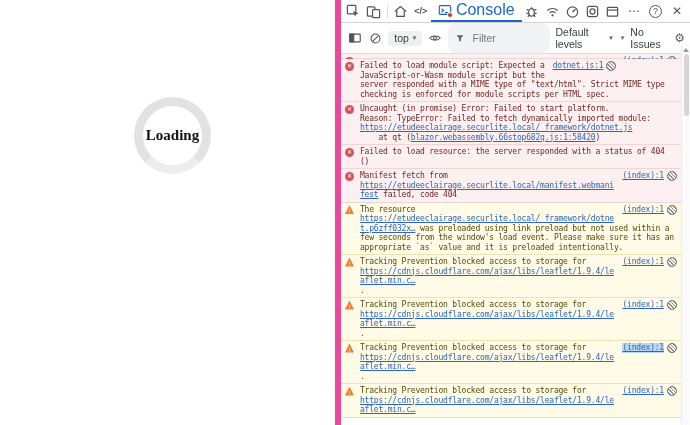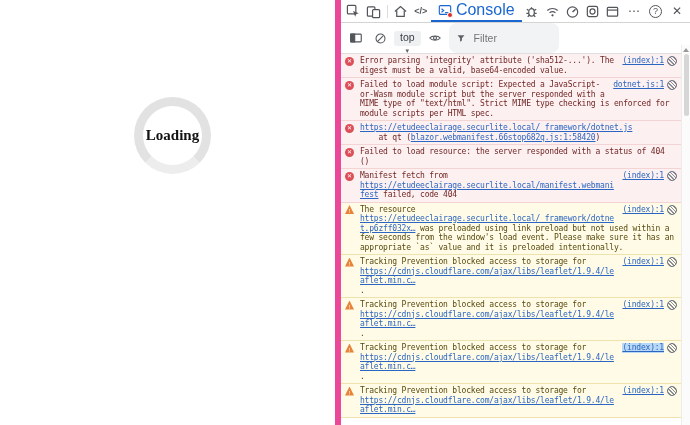--- a/index.html
+++ b/index.html
@@ -33,21 +33,21 @@
   .tabbar-right { margin-left:auto; display:flex; align-items:center; }
   .glyphbtn { width:22px; text-align:center; color:#52555a; font-size:12px; cursor:pointer; }
   .helpbtn { width:20px; height:13px; line-height:11px; font-size:9px; border:1px solid #52555a;
     border-radius:50%; width:13px; margin:0 4px; text-align:center; }
 
   
   .toolbar { flex:0 0 21px; display:flex; align-items:center; gap:4px; padding:0 5px;
     border-bottom:1px solid #dedede; background:#fff; font-size:10.5px; color:#3c4043; }
   .toolbar .tbtn { height:18px; width:20px; }
   .pill { display:flex; align-items:center; gap:4px; background:#eef0f2; border-radius:3px;
-    height:15px; padding:0 6px; cursor:pointer;flex-direction:column; }
+    height:15px; padding:0 6px; cursor:pointer; }
   .caret { font-size:7px; color:#5f6368; }
   .filter-pill { flex:1; max-width:110px; display:flex; align-items:center; gap:8px;
     background:#f1f3f4; border-radius:8px; height:30px; padding:0 7px; }
   .filter-pill input { border:0; outline:0; background:transparent; font-size:10.5px;
     width:70px; color:#202124; font-family:"Liberation Sans",sans-serif; }
   .right-group { margin-left:auto; display:flex; align-items:center; gap:6px; }
   .gear { font-size:12px; color:#5f6368; cursor:pointer; }
 
   
   .console { flex:1; overflow:hidden; font-family:"DejaVu Sans Mono","Liberation Mono",monospace;
@@ -179,35 +179,46 @@
           <path d="M2 8 C4.4 4.8, 11.6 4.8, 14 8 C11.6 11.2, 4.4 11.2, 2 8 Z"></path>
             <circle cx="8" cy="8" r="1.7"></circle>
         </svg>
       </div>
       <div class="filter-pill">
         <svg width="10" height="10" viewBox="0 0 16 16" fill="#5f6368">
           <path d="M2.5 3.5 H13.5 L9.5 8.5 V12 L6.5 13.8 V8.5 Z"></path>
         </svg>
         <input type="text" placeholder="Filter" style="">
       </div>
+      <div class="right-group">
+        <span class="pill" style="background:transparent; padding:0 2px;">
+          <span>Default levels</span>
+          <span class="caret">▾</span>
+        </span>
+        <span class="caret">▾</span>
+        <span>No Issues</span>
+        <span class="gear">⚙</span>
+      </div>
     </div>
 
     <div class="console" id="console-messages">
         <div class="msg error">
           <span class="micon error">✕</span>
-          <div class="mbody"><span class="mmeta"><a class="srclink">(index):1</a><span class="copilot"></span></span><span>Error parsing 'integrity' attribute ('sha512-...'). The digest must be a valid, base64-encoded value.</span></div>
+          <div class="mbody"><span class="mmeta"><a class="srclink">(index):1</a><span class="copilot"></span></span></div>
         </div>
         <div class="msg error">
           <span class="micon error">✕</span>
           <div class="mbody"><span class="mmeta"><a class="srclink">dotnet.js:1</a><span class="copilot"></span></span><span>Failed to load module script: Expected a JavaScript-or-Wasm module script but the server responded with a MIME type of "text/html". Strict MIME type checking is enforced for module scripts per HTML spec.</span></div>
         </div>
         <div class="msg error">
           <span class="micon error">✕</span>
-          <div class="mbody"><a class="msglink">https://etudeeclairage.securlite.local/_framework/dotnet.js</a><span>
-    at qt (</span><a class="msglink">blazor.webmanifest.66stop682q.js:1:58420</a><span>)</span></div>
+          <div class="mbody"><span>Uncaught (in promise) Error: Failed to start platform.
+Reason: TypeError: Failed to fetch dynamically imported module:
+</span><a class="msglink">https://etudeeclairage.securlite.local/_framework/dotnet.js</a><span>
+    at qt (</span><a class="msglink">blazor.webassembly.66stop682q.js:1:58420</a><span>)</span></div>
         </div>
         <div class="msg error">
           <span class="micon error">✕</span>
           <div class="mbody"><span>Failed to load resource: the server responded with a status of 404 ()</span></div>
         </div>
         <div class="msg error">
           <span class="micon error">✕</span>
           <div class="mbody"><span class="mmeta"><a class="srclink">(index):1</a><span class="copilot"></span></span><span>Manifest fetch from </span><a class="msglink">https://etudeeclairage.securlite.local/manifest.webmanifest</a><span> failed, code 404</span></div>
         </div>
         <div class="msg warning">

